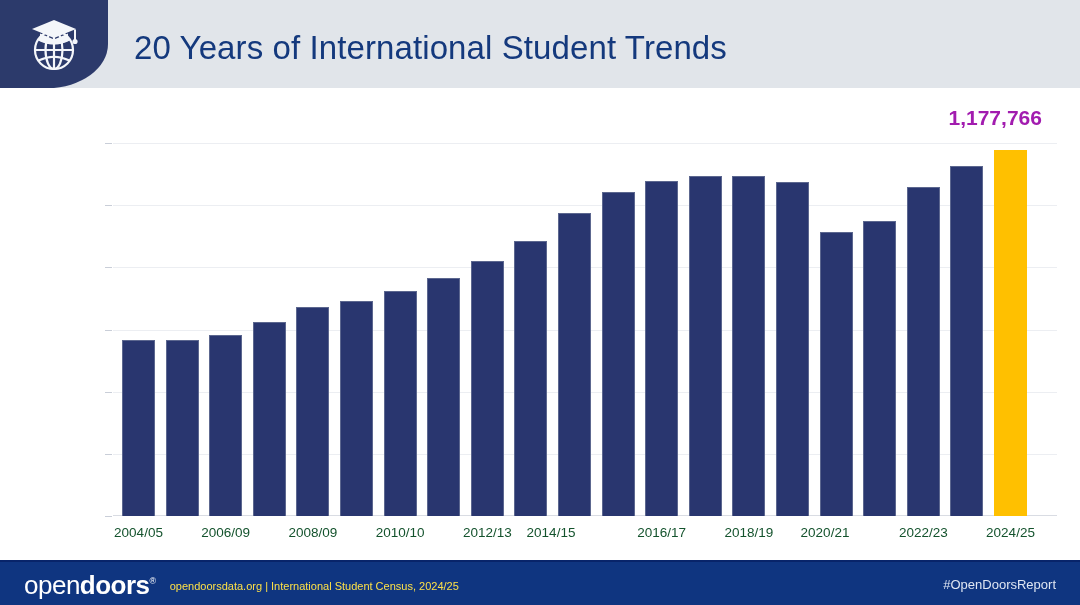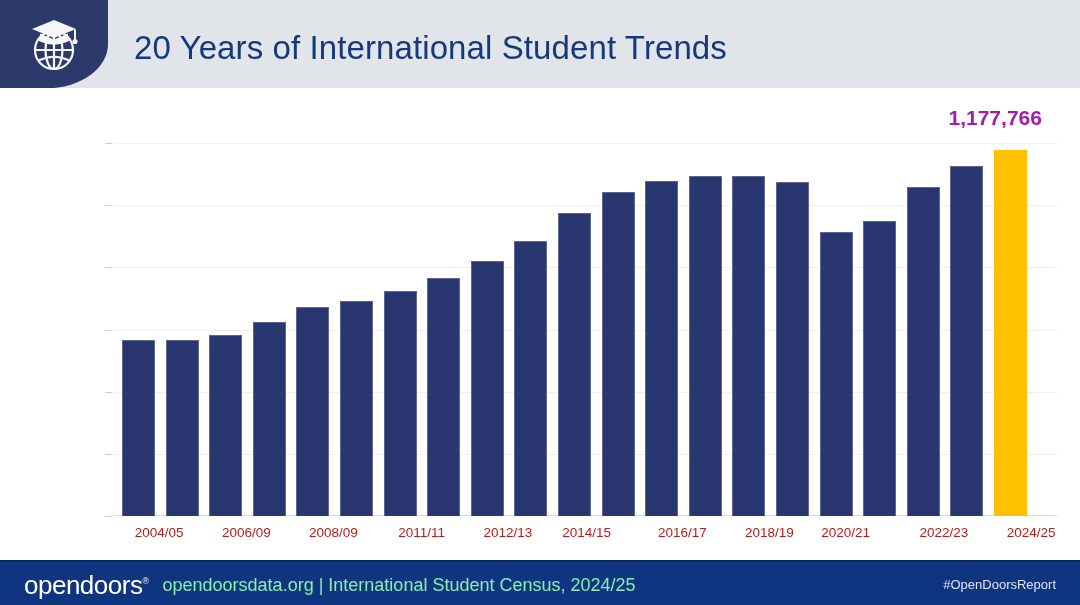--- a/index.html
+++ b/index.html
@@ -84,23 +84,23 @@
     position: absolute;
     font-size: 21px;
     font-weight: bold;
     color: #a21caf;
     white-space: nowrap;
   }
   .xtick {
     position: absolute;
     top: 382px;
     width: 90px;
-    text-align: right;
+    text-align: center;
     font-size: 13.5px;
-    color: #b91c1c;
+    color: #14532d;
     white-space: nowrap;
   }
 
   
   #footer {
     position: absolute;
     left: 0; top: 560px;
     width: 1080px; height: 45px;
     background: #0f3580;
     border-top: 2px solid #08246a;
@@ -113,29 +113,29 @@
   }
   #od-logo {
     font-size: 26px;
     color: #ffffff;
     letter-spacing: -0.5px;
     position: relative;
     line-height: 1;
     white-space: nowrap;
   }
   #od-logo .light { font-weight: 300; }
-  #od-logo .bold  { font-weight: normal; }
+  #od-logo .bold  { font-weight: bold; }
   #od-logo .reg {
     font-size: 9px;
     vertical-align: super;
     font-weight: normal;
   }
   #footer-text {
-    font-size: 18px;
-    color: #86efac;
+    font-size: 11px;
+    color: #fde047;
     white-space: nowrap;
     padding-top: 2px;
   }
   #footer-hash {
     position: absolute;
     right: 24px; top: 0;
     height: 45px;
     display: flex; align-items: center;
     font-size: 13px;
     color: #dfe6f2;
@@ -208,23 +208,23 @@
         <div class="bar" title="2020/21: 914,095" style="left: 706.6px; height: 284.131px;"></div>
         <div class="bar" title="2021/22: 948,519" style="left: 750.2px; height: 294.831px;"></div>
         <div class="bar" title="2022/23: 1,057,188" style="left: 793.8px; height: 328.609px;"></div>
         <div class="bar" title="2023/24: 1,126,690" style="left: 837.4px; height: 350.213px;"></div>
         <div class="bar highlight" title="2024/25: 1,177,766" style="left: 881px; height: 366.089px;"></div>
       </div>
     <div id="xticks">
         <div class="xtick" style="left: -19.5px;">2004/05</div>
         <div class="xtick" style="left: 67.7px;">2006/09</div>
         <div class="xtick" style="left: 154.9px;">2008/09</div>
-        <div class="xtick" style="left: 242.1px;">2011/11</div>
+        <div class="xtick" style="left: 242.1px;">2010/10</div>
         <div class="xtick" style="left: 329.3px;">2012/13</div>
-        <div class="xtick" style="left: 408px;">2014/15</div>
+        <div class="xtick" style="left: 393px;">2014/15</div>
         <div class="xtick" style="left: 503.7px;">2016/17</div>
         <div class="xtick" style="left: 590.9px;">2018/19</div>
         <div class="xtick" style="left: 667px;">2020/21</div>
         <div class="xtick" style="left: 765.3px;">2022/23</div>
         <div class="xtick" style="left: 852.5px;">2024/25</div>
       </div>
   </div>
 </div>
 
 <div id="footer">

